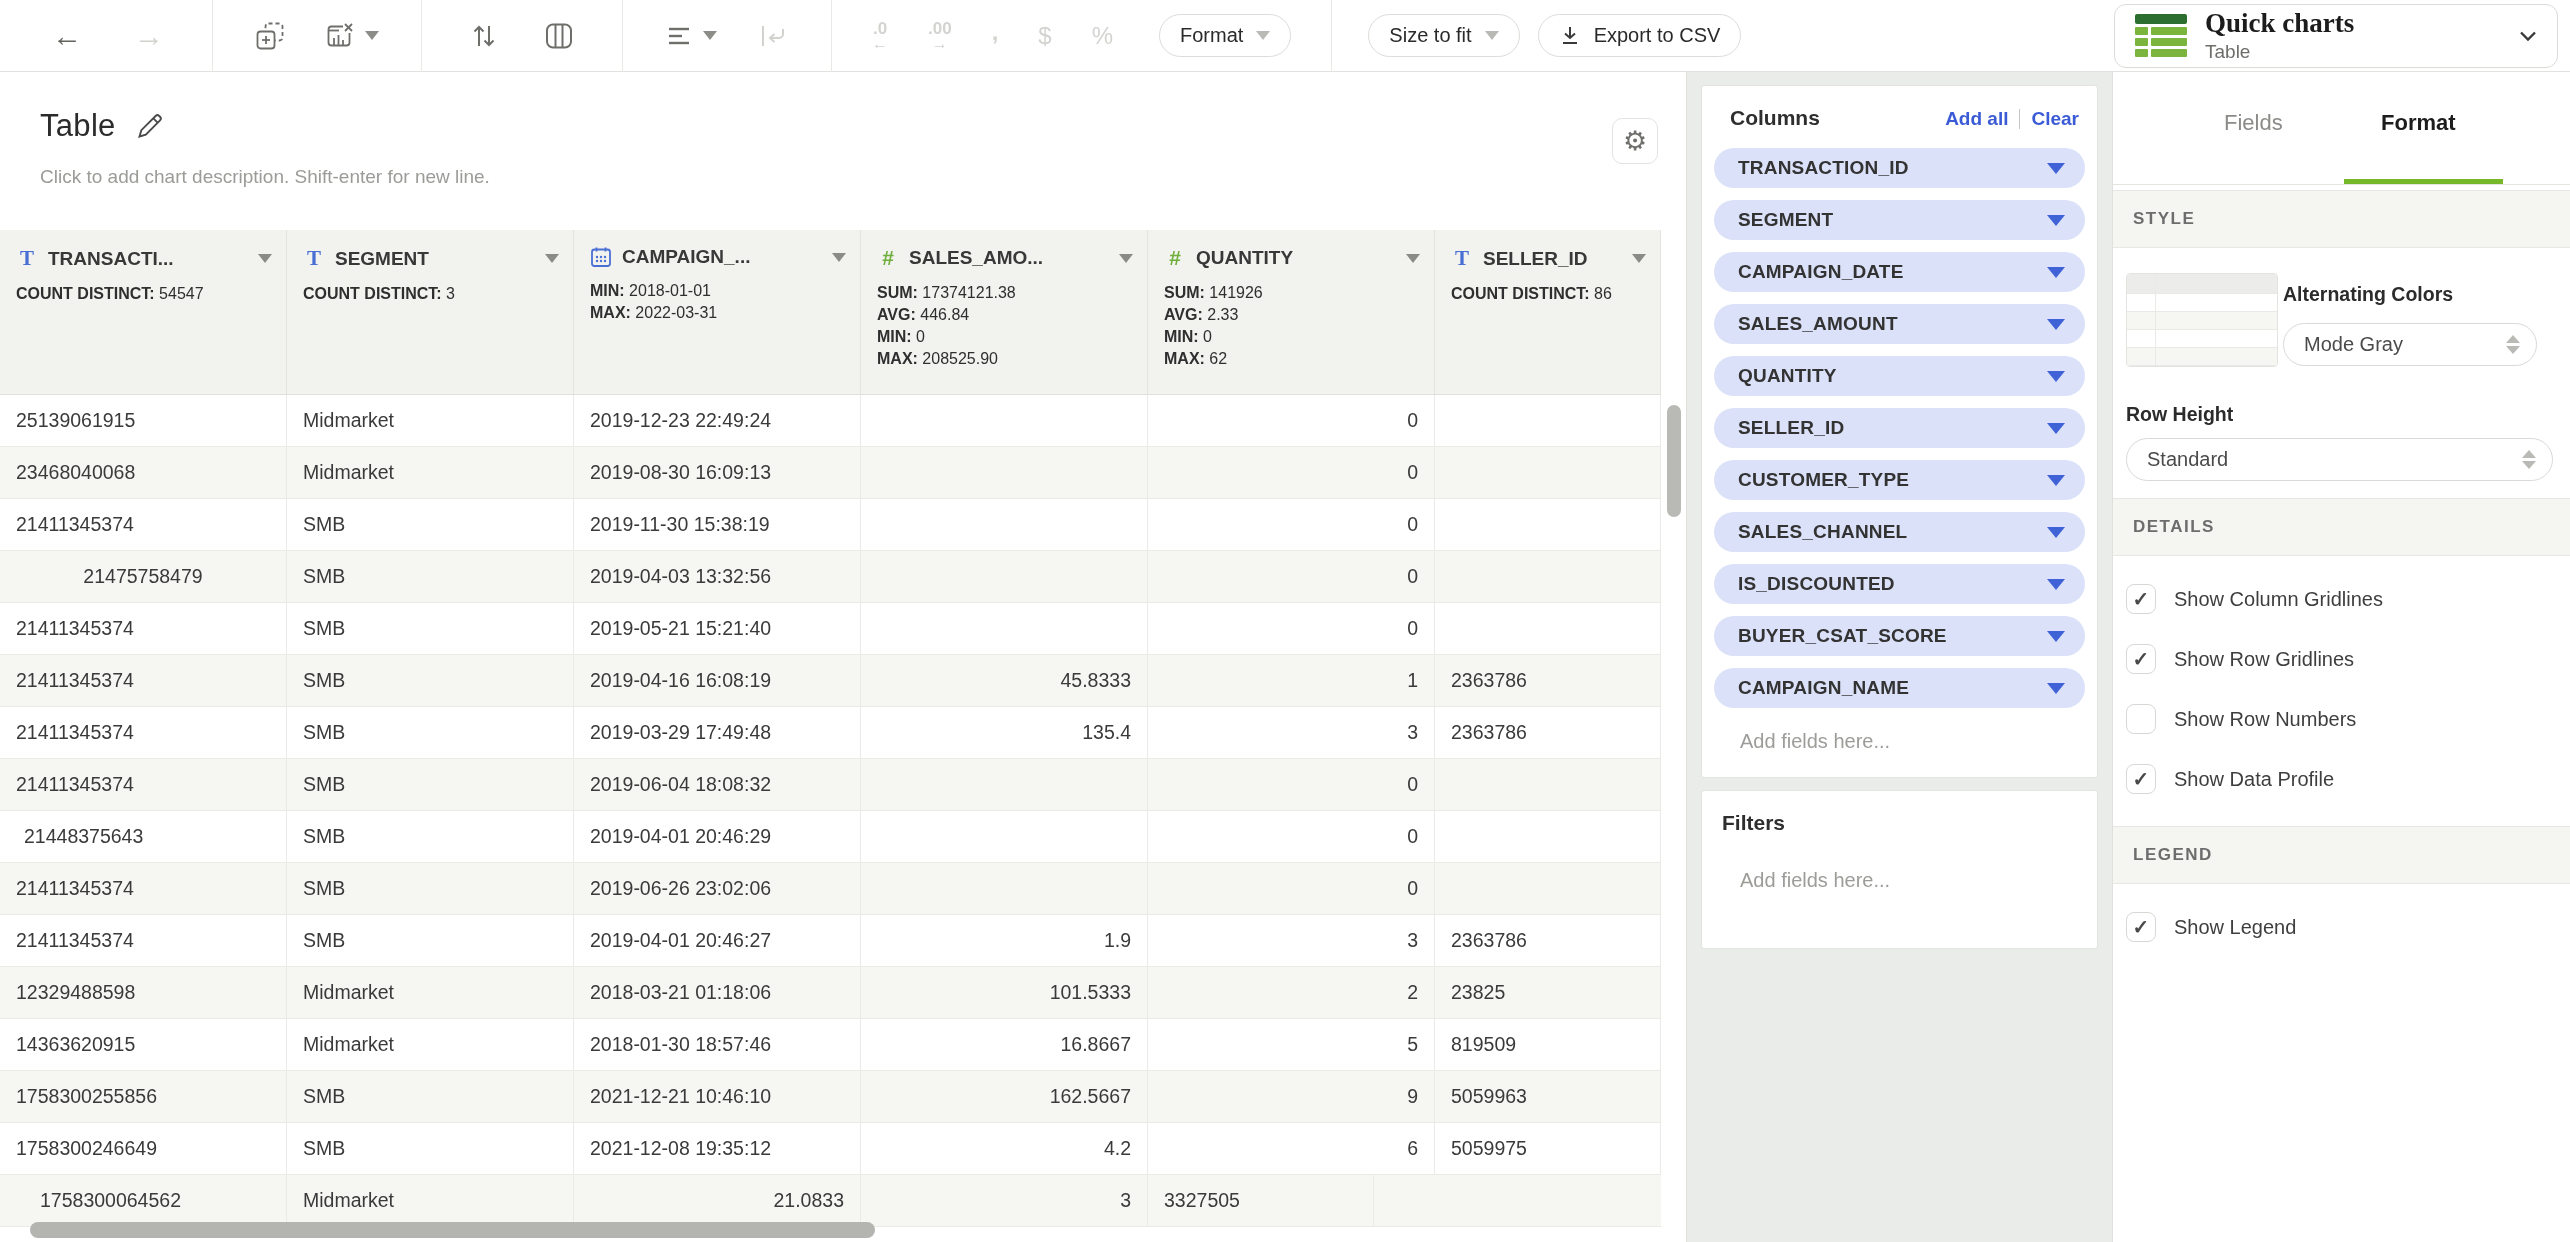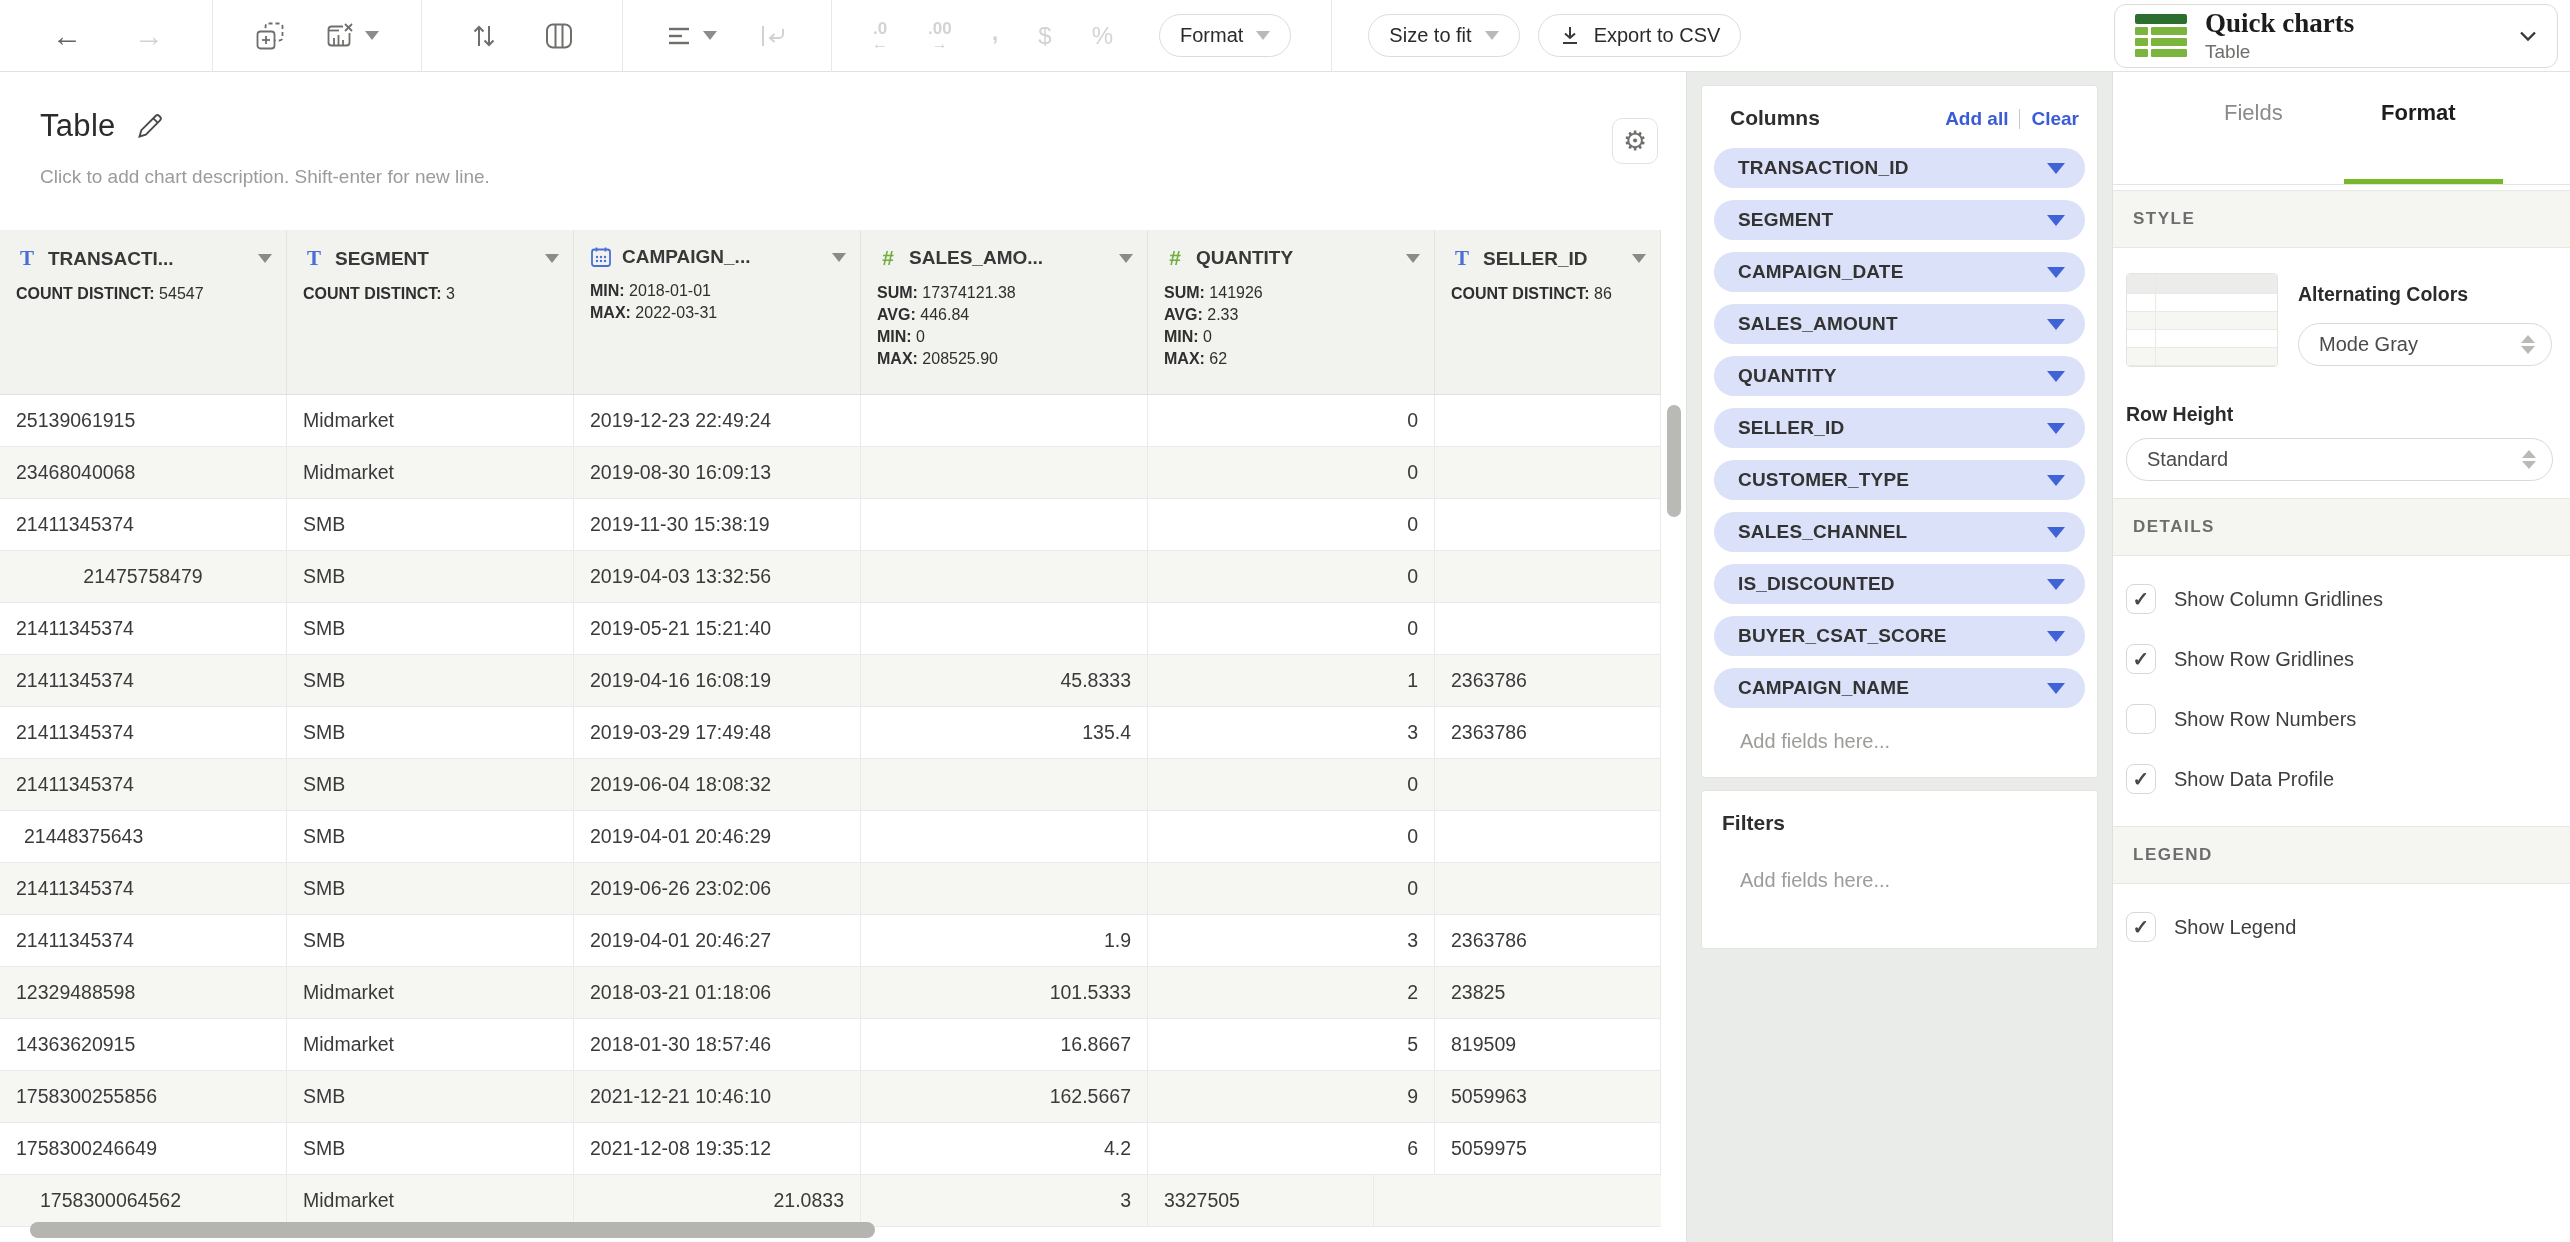--- a/index.html
+++ b/index.html
@@ -91,31 +91,31 @@
   .pill-caret { margin-left:auto; width:0; height:0; border-left:9px solid transparent;
                 border-right:9px solid transparent; border-top:11px solid #3f62d6; }
   .dropzone { font-size:20px; color:#9c9c99; padding:10px 0 8px 26px; }
   .filters-card { margin-top:12px; height:159px; }
   .filters-card .dropzone { margin-top:24px; }
 
   
   .right-panel { position:absolute; top:72px; left:2112px; right:0; bottom:0; background:#fff;
                  border-left:1px solid #e0e0dd; }
   .tabs { position:relative; height:113px; border-bottom:1px solid #e4e4e1; }
-  .tab { position:absolute; top:28px; font-size:22px; cursor:pointer; }
+  .tab { position:absolute; top:38px; font-size:22px; cursor:pointer; }
   .tab-fields { left:111px; color:#8b8b88; }
   .tab-format { left:268px; color:#1d1d1d; font-weight:bold; }
   .tab-underline { position:absolute; left:231px; bottom:0; width:159px; height:5px; background:#76b82a; }
 
   .band { height:58px; background:#f5f5f2; border-top:1px solid #e7e7e4; border-bottom:1px solid #e7e7e4;
           display:flex; align-items:center; padding-left:20px; font-size:17px; font-weight:bold;
           letter-spacing:1.5px; color:#6d6d6d; }
   .band.first { margin-top:5px; }
 
-  .style-row { display:flex; gap:20px; padding:25px 20px 0 13px; }
+  .style-row { display:flex; gap:5px; padding:25px 20px 0 13px; }
   .thumb { width:152px; height:94px; border:1px solid #e3e3e0; border-radius:4px; overflow:hidden;
            background:#fff; flex:none; }
   .thumb .trow-mini { display:flex; height:18px; border-bottom:1px solid #e9e9e6; }
   .thumb .trow-mini.hdr { height:20px; background:#ececea; }
   .thumb .trow-mini.alt { background:#f6f6f3; }
   .thumb .c1 { width:29px; border-right:1px solid #e9e9e6; }
   .lbl { font-size:19.5px; font-weight:bold; color:#2b2b2b; }
   .alt-col .lbl { margin:10px 0 17px; }
   .select { height:43px; border:1.5px solid #d9d9d5; border-radius:22px; display:flex; align-items:center;
             padding:0 16px 0 20px; font-size:20px; color:#4b4b4b; cursor:pointer; background:#fff; }

